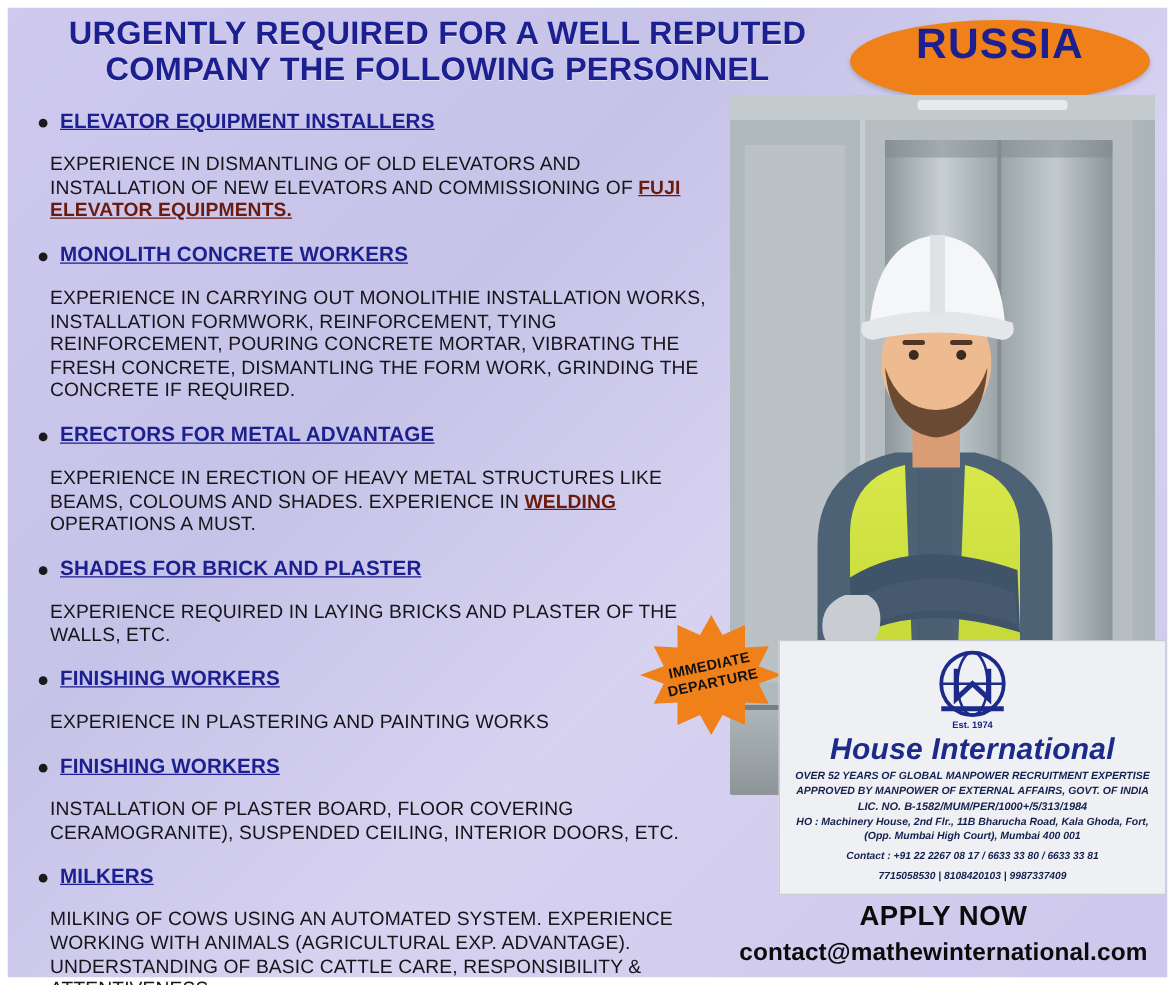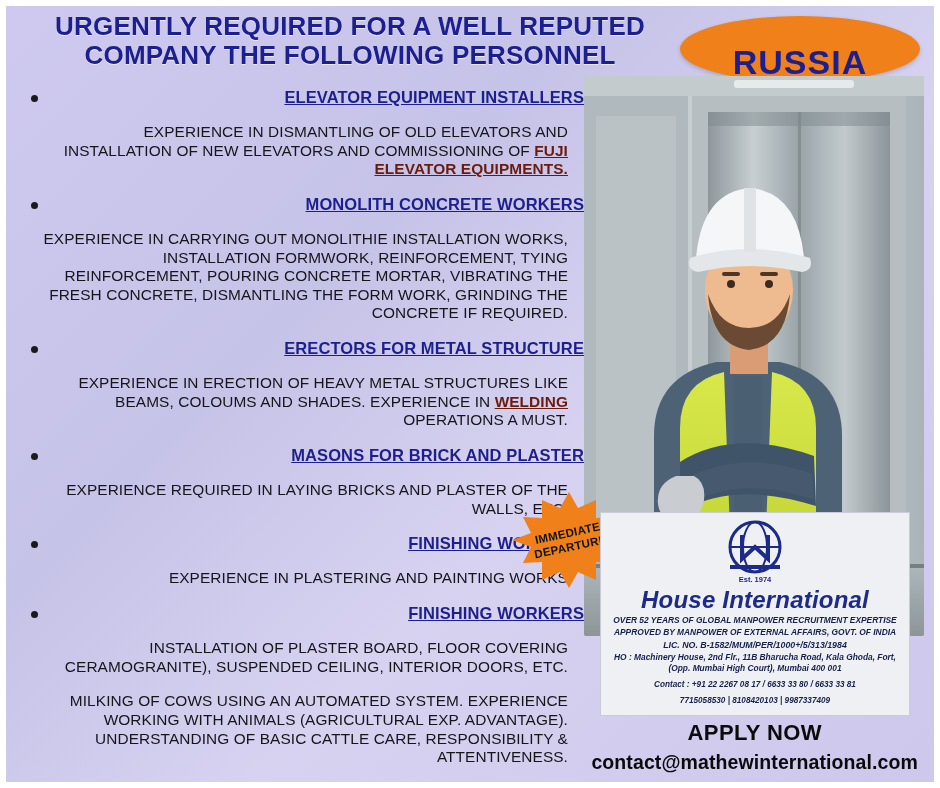--- a/index.html
+++ b/index.html
@@ -23,31 +23,31 @@
     line-height:1.12;
     letter-spacing:.2px;
     text-shadow:0 1px 0 rgba(255,255,255,.6);
   }
   .headline .l2{display:block;}
   
   .russia-badge{
     position:absolute;top:10px;right:14px;
     width:240px;height:66px;border-radius:50%;
     background:#f0811a;
-    display:flex;align-items:flex-end;justify-content:center;
+    display:flex;align-items:flex-start;justify-content:center;
     box-shadow:0 2px 4px rgba(0,0,0,.18);
   }
   .russia-badge span{
     color:#1c1f8f;font-weight:bold;font-size:34px;letter-spacing:1px;
   }
   
   .jobs{
     position:absolute;top:82px;left:18px;width:560px;
   }
-  .job{margin-bottom:13px;text-align:right;}
+  .job{margin-bottom:13px;}
   .job-title{
     color:#1c1f8f;font-weight:bold;font-size:16.5px;
     text-decoration:underline;
     margin:0 0 1px 24px;
     position:relative;
     letter-spacing:.1px;
   }
   .job-title:before{
     content:"";position:absolute;left:-17px;top:7px;
     width:7px;height:7px;border-radius:50%;background:#1a1a1a;
@@ -71,21 +71,21 @@
   }
   .starburst .star-txt{
     position:absolute;inset:0;display:flex;flex-direction:column;
     align-items:center;justify-content:center;
     transform:rotate(-12deg);
     color:#111;font-weight:bold;font-size:11.5px;line-height:1.25;
     text-align:center;letter-spacing:.3px;
   }
   
   .company{
-    position:absolute;right:24px;bottom:66px;width:310px;
+    position:absolute;right:1px;bottom:66px;width:310px;
     background:#eef0f4;
     border:1px solid #c9ccd6;
     text-align:center;
     padding:6px 6px 8px;
     box-sizing:border-box;
   }
   .logo-wrap{display:flex;justify-content:center;}
   .est{font-size:7.5px;color:#1c1f8f;font-weight:bold;margin-top:-6px;}
   .co-name{
     color:#1c2a8a;font-weight:bold;font-style:italic;font-size:24px;
@@ -194,36 +194,37 @@
   <div class="jobs">
     <div class="job">
       <div class="job-title">ELEVATOR EQUIPMENT INSTALLERS</div>
       <p class="job-desc"><span>EXPERIENCE IN DISMANTLING OF OLD ELEVATORS AND INSTALLATION OF NEW ELEVATORS AND COMMISSIONING OF </span><span class="hl">FUJI ELEVATOR EQUIPMENTS.</span><span></span></p>
     </div>
     <div class="job">
       <div class="job-title">MONOLITH CONCRETE WORKERS</div>
       <p class="job-desc"><span>EXPERIENCE IN CARRYING OUT MONOLITHIE INSTALLATION WORKS, INSTALLATION FORMWORK, REINFORCEMENT, TYING REINFORCEMENT, POURING CONCRETE MORTAR, VIBRATING THE FRESH CONCRETE, DISMANTLING THE FORM WORK, GRINDING THE CONCRETE IF REQUIRED.</span><span class="hl"></span><span></span></p>
     </div>
     <div class="job">
-      <div class="job-title">ERECTORS FOR METAL STRUCTURE</div>
+      <div class="job-title">ERECTORS FOR METAL ADVANTAGE</div>
       <p class="job-desc"><span>EXPERIENCE IN ERECTION OF HEAVY METAL STRUCTURES LIKE BEAMS, COLOUMS AND SHADES. EXPERIENCE IN </span><span class="hl">WELDING</span><span> OPERATIONS A MUST.</span></p>
     </div>
     <div class="job">
-      <div class="job-title">MASONS FOR BRICK AND PLASTER</div>
+      <div class="job-title">SHADES FOR BRICK AND PLASTER</div>
       <p class="job-desc"><span>EXPERIENCE REQUIRED IN LAYING BRICKS AND PLASTER OF THE WALLS, ETC.</span><span class="hl"></span><span></span></p>
     </div>
     <div class="job">
       <div class="job-title">FINISHING WORKERS</div>
       <p class="job-desc"><span>EXPERIENCE IN PLASTERING AND PAINTING WORKS</span><span class="hl"></span><span></span></p>
     </div>
     <div class="job">
       <div class="job-title">FINISHING WORKERS</div>
       <p class="job-desc"><span>INSTALLATION OF PLASTER BOARD, FLOOR COVERING CERAMOGRANITE), SUSPENDED CEILING, INTERIOR DOORS, ETC.</span><span class="hl"></span><span></span></p>
     </div>
     <div class="job">
+      <div class="job-title">MILKERS</div>
       <p class="job-desc"><span>MILKING OF COWS USING AN AUTOMATED SYSTEM. EXPERIENCE WORKING WITH ANIMALS (AGRICULTURAL EXP. ADVANTAGE). UNDERSTANDING OF BASIC CATTLE CARE, RESPONSIBILITY &amp; ATTENTIVENESS.</span><span class="hl"></span><span></span></p>
     </div>
   </div>
 
   <div class="starburst">
     <svg width="122" height="100" viewBox="0 0 122 100">
       <polygon fill="#f0811a" points="61,2 70,18 88,10 88,28 107,27 99,43 118,50 99,57 107,73 88,72 88,90 70,82 61,98 52,82 34,90 34,72 15,73 23,57 4,50 23,43 15,27 34,28 34,10 52,18"></polygon>
     </svg>
     <div class="star-txt">
       <span>IMMEDIATE</span>

